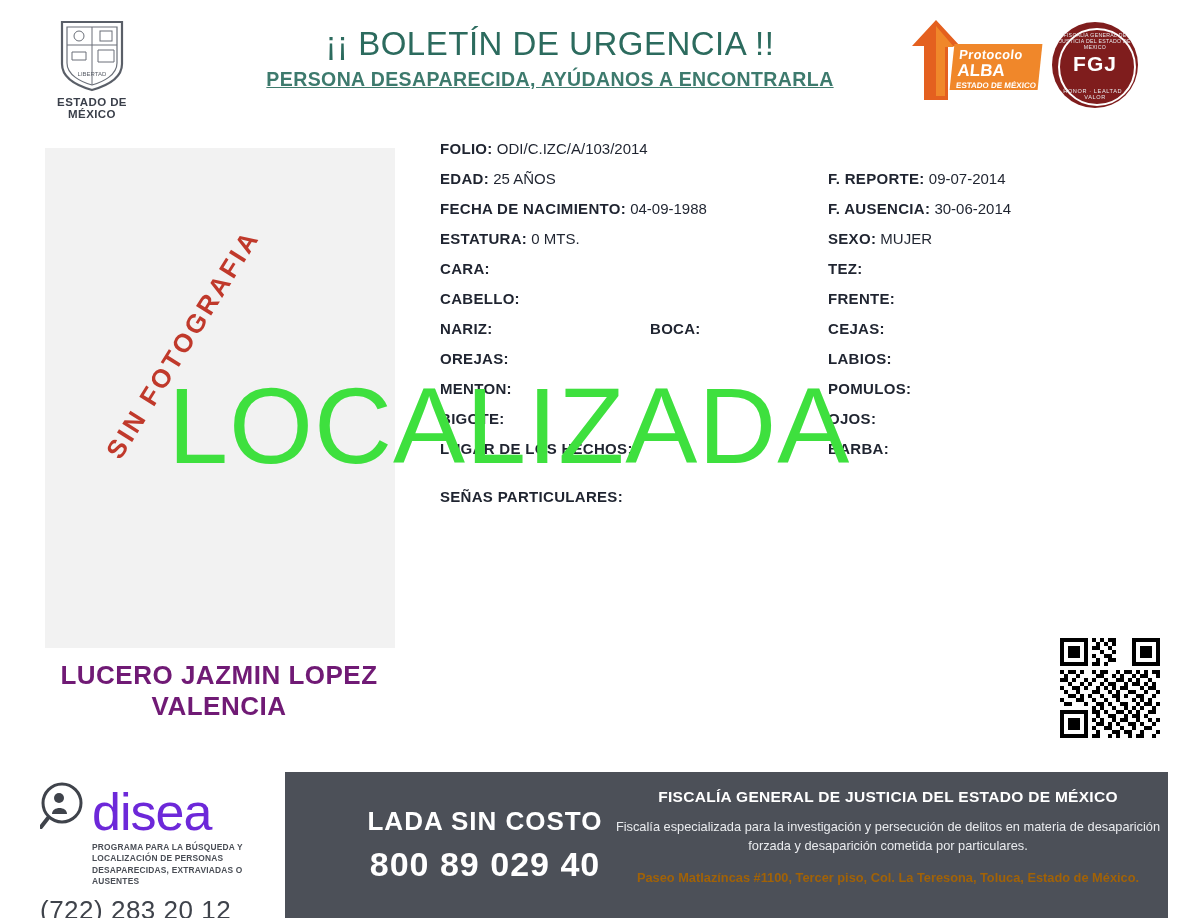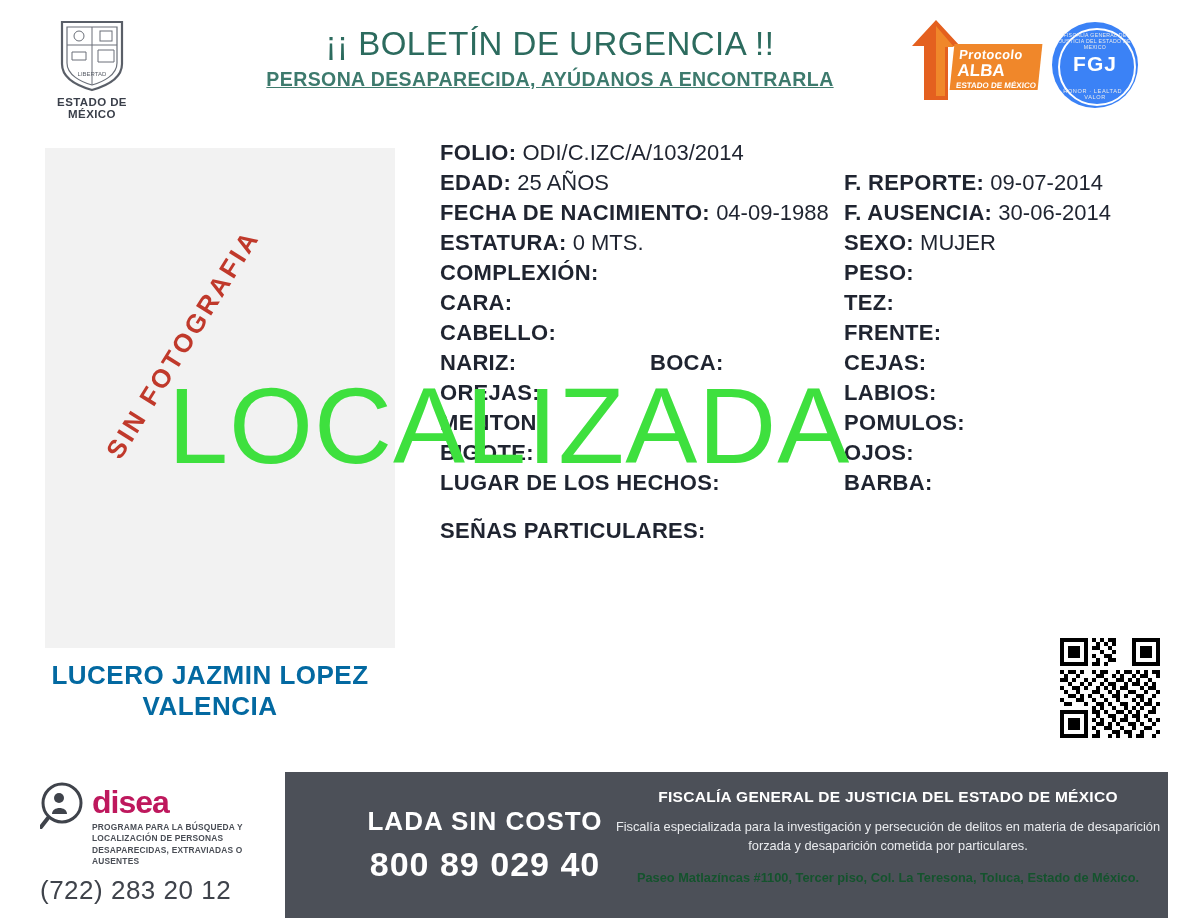--- a/index.html
+++ b/index.html
@@ -115,21 +115,21 @@
     position: absolute;
     left: 1040px;
     top: 22px;
     width: 110px;
     height: 88px;
   }
   .fgj-circle {
     width: 86px;
     height: 86px;
     border-radius: 50%;
-    background: #3b82f6;
+    background: #7f1d1d;
     position: relative;
     margin: 0 auto;
   }
   .fgj-inner {
     position: absolute;
     left: 6px; top: 6px;
     width: 74px; height: 74px;
     border-radius: 50%;
     border: 2px solid #fff;
   }
@@ -178,58 +178,58 @@
     color: #c0392b;
     font-size: 26px;
     font-weight: bold;
     letter-spacing: 3px;
     transform: rotate(-58deg);
     transform-origin: left top;
     white-space: nowrap;
   }
   .person-name {
     position: absolute;
-    left: 35px;
+    left: 44px;
     top: 660px;
     width: 350px;
     text-align: center;
     font-size: 26px;
     font-weight: bold;
     letter-spacing: 0.5px;
     line-height: 1.2;
-    color: #0369a1;
+    color: #701a75;
   }
 
   
   .fields {
     position: absolute;
     left: 440px;
     top: 140px;
     width: 720px;
   }
   .frow {
     position: relative;
     height: 30px;
-    font-size: 22px;
+    font-size: 15px;
   }
   .fcol-left {
     position: absolute;
     left: 0;
     top: 0;
     white-space: nowrap;
   }
   .fcol-mid {
     position: absolute;
     left: 210px;
     top: 0;
     white-space: nowrap;
   }
   .fcol-right {
     position: absolute;
-    left: 404px;
+    left: 388px;
     top: 0;
     white-space: nowrap;
   }
   .lbl {
     font-weight: bold;
     letter-spacing: 0.3px;
     color: #1f2430;
   }
   .val {
     font-weight: normal;
@@ -304,35 +304,35 @@
     font-size: 12.8px;
     line-height: 1.45;
     margin-top: 12px;
     color: #e9ebee;
   }
   .fgj-foot-addr {
     font-size: 12.8px;
     font-weight: bold;
     line-height: 1.45;
     margin-top: 14px;
-    color: #14532d;
+    color: #a16207;
   }
 
   
   .odisea {
     position: absolute;
     left: 40px;
     top: 786px;
     width: 240px;
   }
   .odisea-word {
-    font-size: 32px;
-    font-weight: bold;
+    font-size: 52px;
+    font-weight: normal;
     letter-spacing: -1px;
-    color: #be185d;
+    color: #6d28d9;
     line-height: 1;
     position: relative;
     padding-left: 52px;
   }
   .odisea-mark {
     position: absolute;
     left: 0; top: -4px;
     width: 48px; height: 48px;
   }
   .odisea-sub {
@@ -443,30 +443,20 @@
       <span class="fcol-left">
         <span class="lbl">ESTATURA:</span>
         <span class="val">0 MTS.</span>
       </span>
       <span class="fcol-right">
         <span class="lbl">SEXO:</span>
         <span class="val">MUJER</span>
       </span>
     </div>
 
-    <div class="frow">
-      <span class="fcol-left">
-        <span class="lbl">COMPLEXIÓN:</span>
-        <span class="val"></span>
-      </span>
-      <span class="fcol-right">
-        <span class="lbl">PESO:</span>
-        <span class="val"></span>
-      </span>
-    </div>
 
     <div class="frow">
       <span class="fcol-left">
         <span class="lbl">CARA:</span>
         <span class="val"></span>
       </span>
       <span class="fcol-right">
         <span class="lbl">TEZ:</span>
         <span class="val"></span>
       </span>

